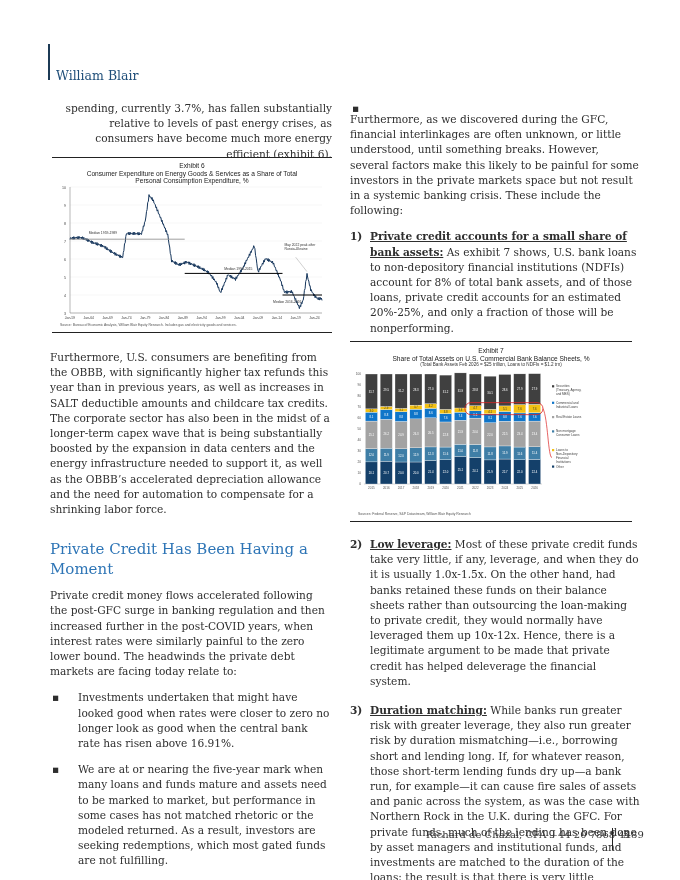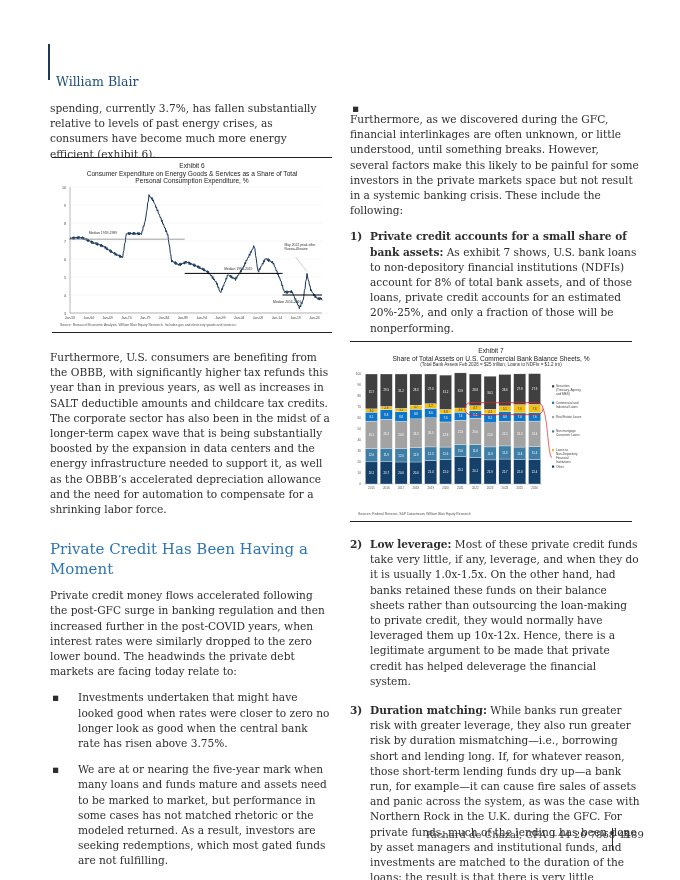--- a/index.html
+++ b/index.html
@@ -1,45 +1,45 @@
 <!DOCTYPE html>
 <html><head>
   <meta charset="utf-8">
   <style>
     * { box-sizing: border-box; margin: 0; padding: 0; }
     html, body { width: 680px; height: 880px; background: #ffffff; overflow: hidden; }
     body { position: relative; font-family: "DejaVu Serif", "Liberation Serif", serif; color: #2b2b2b; }
     .brand-bar { position: absolute; left: 48px; top: 44px; width: 1.5px; height: 36px; background: #1c3a55; }
-    .brand { position: absolute; left: 56px; top: 74px; font-size: 12.5px; color: #1f4e79; font-family: "DejaVu Serif", serif; }
+    .brand { position: absolute; left: 56px; top: 68px; font-size: 12.5px; color: #1f4e79; font-family: "DejaVu Serif", serif; }
     .col { position: absolute; width: 282px; font-size: 10.6px; line-height: 15.2px; color: #2e2e2e; }
     .col-left { left: 50px; }
     .col-right { left: 350px; width: 290px; }
     p { margin-bottom: 11px; }
     .bullet { position: relative; padding-left: 28px; margin-bottom: 11px; }
     .bullet .dot { position: absolute; left: 2px; top: 0; }
     .num { position: relative; padding-left: 20px; margin-bottom: 12px; }
     .num .n { position: absolute; left: 0; top: 0; font-weight: bold; }
-    .b { font-weight: bold; }
+    .b { font-weight: bold; text-decoration: underline; }
     h2 { font-size: 15px; font-weight: normal; color: #2e75b6; margin: 4px 0 9px; line-height: 20px; }
     .exhibit { position: absolute; border-top: 1.5px solid #222; border-bottom: 1.5px solid #222; background: #fff; }
     .ex-title { font-family: "Liberation Sans", sans-serif; text-align: center; font-size: 6.6px; line-height: 7.6px; color: #222; }
     .ex-sub { font-family: "Liberation Sans", sans-serif; text-align: center; font-size: 4.6px; color: #333; }
     .src { font-family: "Liberation Sans", sans-serif; font-size: 3.4px; color: #555; position: absolute; }
     .footer { position: absolute; top: 829px; left: 426px; font-size: 10px; color: #333; }
     .footer-bar { position: absolute; left: 612px; top: 828px; width: 1px; height: 22px; background: #222; }
     .page-num { position: absolute; left: 623px; top: 829px; font-size: 10px; color: #333; }
     svg text { font-family: "Liberation Sans", sans-serif; }
   </style>
 </head>
 <body>
 
 <div class="brand-bar"></div>
 <div class="brand">William Blair</div>
 
-<div class="col col-left" style="top:101px;">
+<div class="col col-left" style="top:101px;text-align:right;">
   <p>spending, currently 3.7%, has fallen substantially relative to levels of past energy crises, as consumers have become much more energy efficient (exhibit 6).</p>
 </div>
 
 <div class="exhibit" style="left:52px; top:157px; width:280px; height:176px;">
   <div class="ex-title" style="margin-top:4px;">Exhibit 6</div>
   <div class="ex-title" style="padding:0 30px;">Consumer Expenditure on Energy Goods &amp; Services as a Share of Total Personal Consumption Expenditure, %</div>
   <svg id="ex6" width="280" height="146" style="position:absolute; left:0; top:24px;">
       <line x1="18" x2="270" y1="131" y2="131" stroke="#eee" stroke-width="0.5"></line>
       <text x="14" y="132.5" font-size="3.6" text-anchor="end" fill="#444">3</text>
       <line x1="18" x2="270" y1="113" y2="113" stroke="#eee" stroke-width="0.5"></line>
@@ -82,24 +82,24 @@
       <text x="232.38805970149255" y="64.4" font-size="3.4" fill="#333">May 2022 peak after</text>
       <text x="232.38805970149255" y="68.4" font-size="3.4" fill="#333">Russia-Ukraine</text>
       <line x1="243.67164179104478" x2="254.95522388059703" y1="75.20000000000002" y2="89.6" stroke="#888" stroke-width="0.4"></line>
     </svg>
   <div class="src" style="left:8px; top:165px;">Source: Bureau of Economic Analysis, William Blair Equity Research. Includes gas and electricity goods and services.</div>
 </div>
 
 <div class="col col-left" style="top:350px;">
   <p>Furthermore, U.S. consumers are benefiting from the OBBB, with significantly higher tax refunds this year than in previous years, as well as increases in SALT deductible amounts and childcare tax credits. The corporate sector has also been in the midst of a longer-term capex wave that is being substantially boosted by the expansion in data centers and the energy infrastructure needed to support it, as well as the OBBB’s accelerated depreciation allowance and the need for automation to compensate for a shrinking labor force.</p>
   <h2 style="margin-top:22px;">Private Credit Has Been Having a Moment</h2>
-  <p>Private credit money flows accelerated following the post-GFC surge in banking regulation and then increased further in the post-COVID years, when interest rates were similarly dropped to the zero lower bound. The headwinds the private debt markets are facing today relate to:</p>
+  <p>Private credit money flows accelerated following the post-GFC surge in banking regulation and then increased further in the post-COVID years, when interest rates were similarly painful to the zero lower bound. The headwinds the private debt markets are facing today relate to:</p>
   <div class="bullet">
     <span class="dot">▪</span>
-    <span>Investments undertaken that might have looked good when rates were closer to zero no longer look as good when the central bank rate has risen above 3.75%.</span>
+    <span>Investments undertaken that might have looked good when rates were closer to zero no longer look as good when the central bank rate has risen above 16.91%.</span>
   </div>
   <div class="bullet">
     <span class="dot">▪</span>
     <span>We are at or nearing the five-year mark when many loans and funds mature and assets need to be marked to market, but performance in some cases has not matched rhetoric or the modeled returned. As a result, investors are seeking redemptions, which most gated funds are not fulfilling.</span>
   </div>
 </div>
 
 <div class="col col-right" style="top:101px;">
   <div class="bullet">
     <span class="dot">▪</span>

